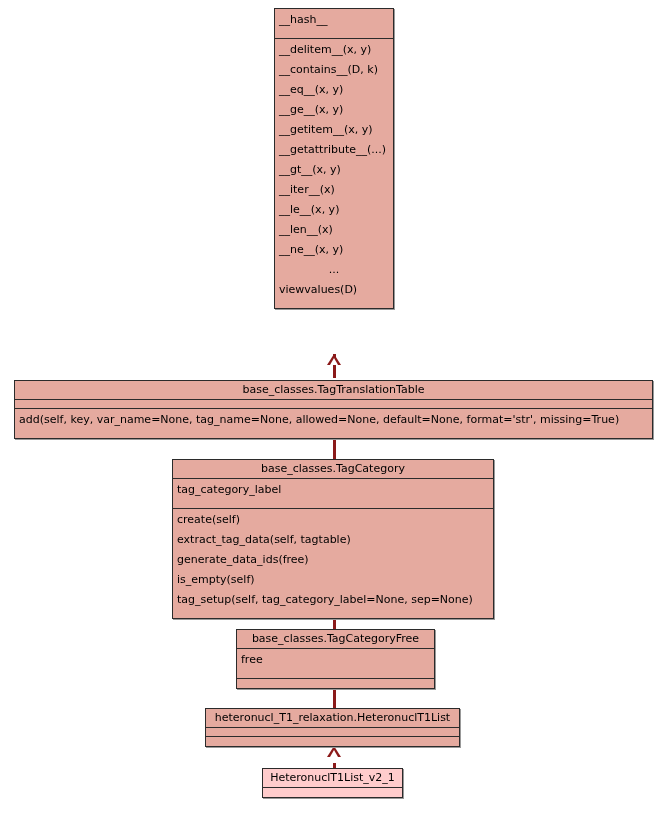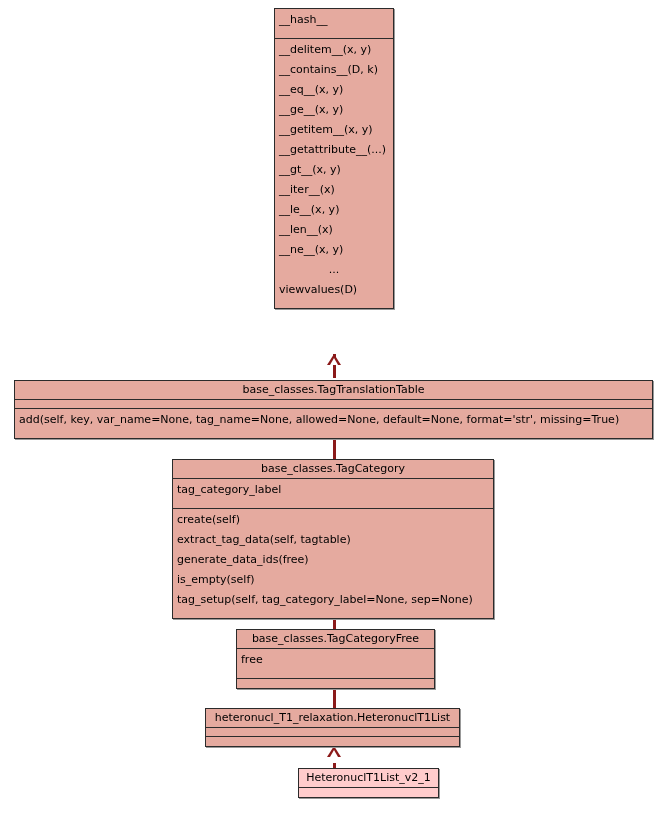--- a/index.html
+++ b/index.html
@@ -178,18 +178,18 @@
     </div>
     <div class="compartment empty"></div>
   </div>
 
   <div class="uml-class" id="class-heteronuclt1list" style="left:205px; top:708px; width:255px;">
     <div class="compartment cname">heteronucl_T1_relaxation.HeteronuclT1List</div>
     <div class="compartment empty"></div>
     <div class="compartment empty"></div>
   </div>
 
-  <div class="uml-class highlight" id="class-heteronuclt1listv21" style="left:262px; top:768px; width:141px;margin-left:36px;">
+  <div class="uml-class highlight" id="class-heteronuclt1listv21" style="left:262px; top:768px; width:141px;">
     <div class="compartment cname">HeteronuclT1List_v2_1</div>
     <div class="compartment empty"></div>
   </div>
 
 </div>
 
 </body></html>

